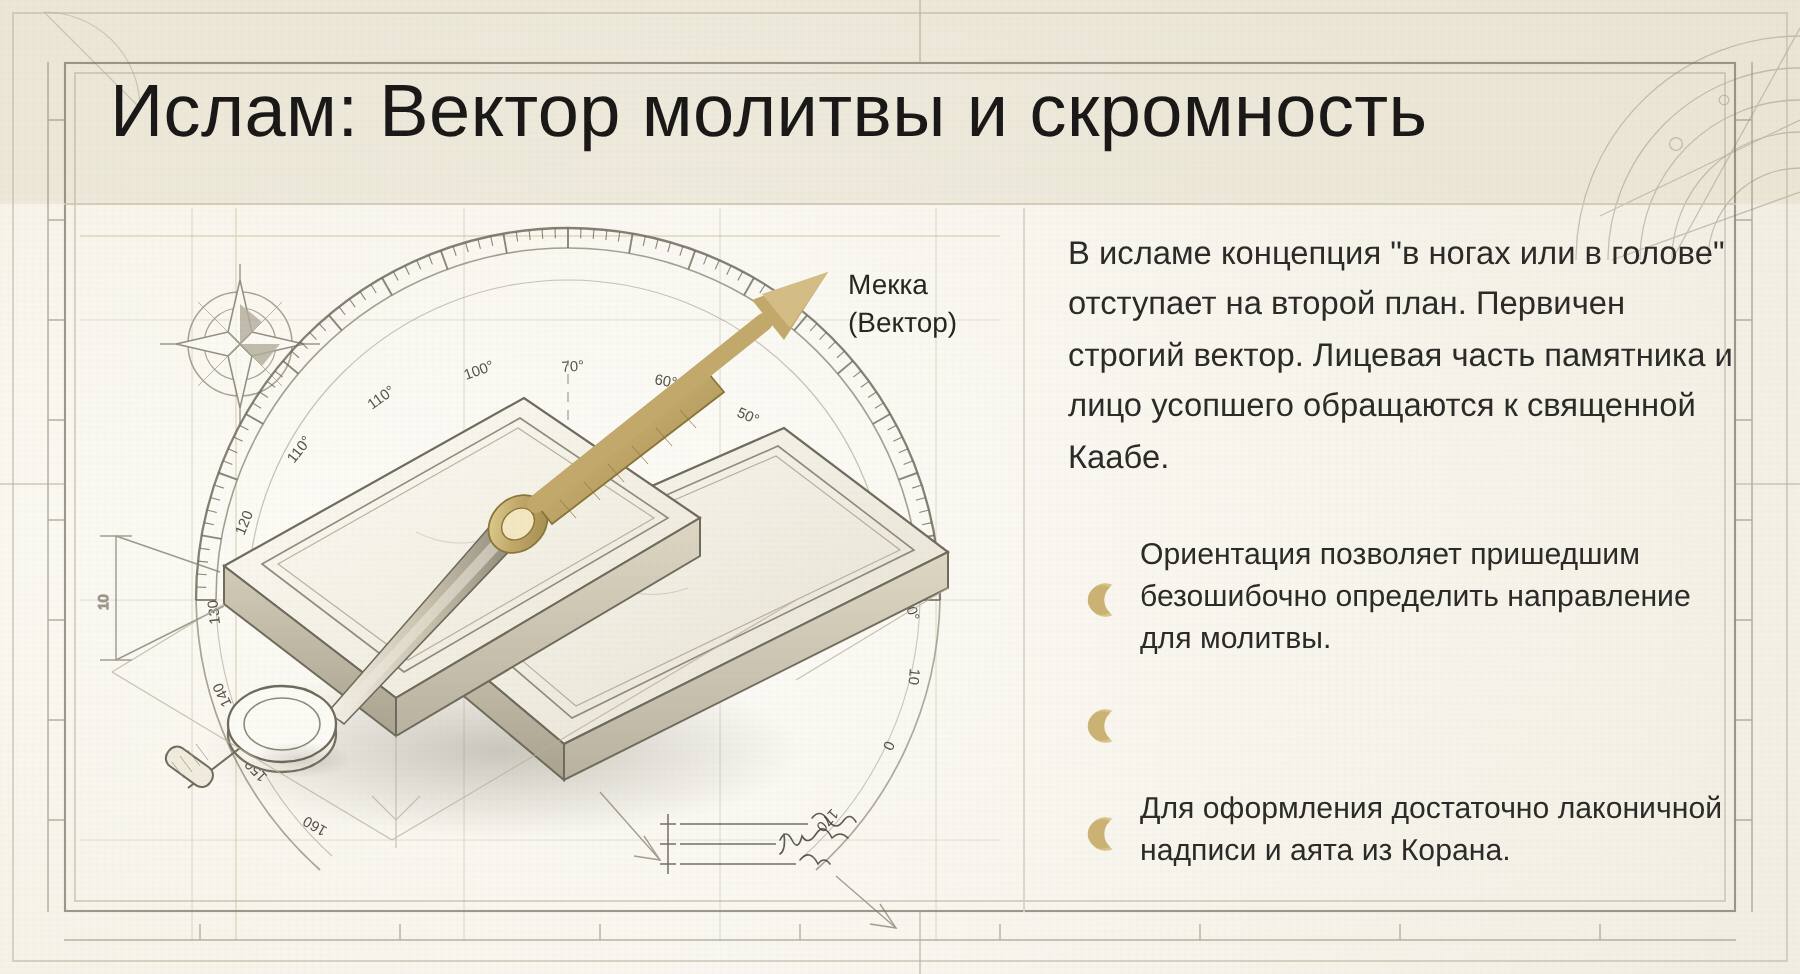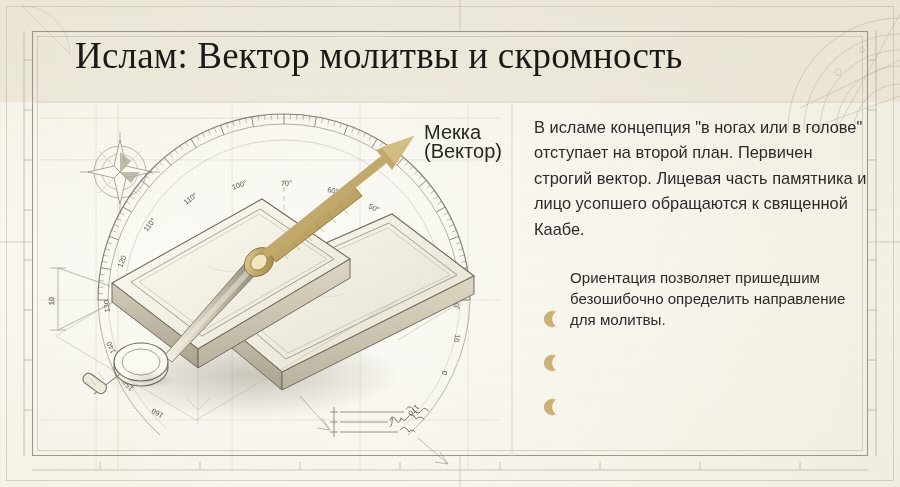--- a/index.html
+++ b/index.html
@@ -26,42 +26,42 @@
     background-image:
       repeating-linear-gradient(0deg, rgba(160,150,120,.055) 0 1px, rgba(0,0,0,0) 1px 3px),
       repeating-linear-gradient(90deg, rgba(160,150,120,.045) 0 1px, rgba(0,0,0,0) 1px 4px);
   }
   
   .frame-svg,.draw-svg{position:absolute;inset:0;width:900px;height:487px;pointer-events:none;}
 
   
   .title{
     position:absolute;left:55px;top:33px;
-    font-family:Liberation Serif, serif;
+    font-family:Liberation Sans, sans-serif;
     font-size:37px;line-height:46px;letter-spacing:.2px;
-    color:#191817;white-space:nowrap;margin-left:20px;
+    color:#191817;white-space:nowrap;
   }
   
   .rightcol{position:absolute;left:534px;top:115px;width:338px;}
   .lead{
     font-size:16.4px;line-height:25.4px;color:#2b2a28;
     margin:0 0 26px 0;font-weight:400;
   }
   .bullets{list-style:none;margin:0;padding:0;}
-  .bullet{position:relative;display:flex;align-items:flex-end;margin-bottom:21px;}
+  .bullet{position:relative;display:flex;align-items:center;margin-bottom:21px;}
   .moon{
     flex:0 0 auto;width:20px;height:22px;margin:1px 10px 0 6px;position:relative;
   }
   .bullet-text{
     font-size:15.1px;line-height:20.8px;color:#2b2a28;flex:1 1 auto;
   }
   
   .mecca-label{
-    position:absolute;left:424px;top:123px;
-    font-size:20px;line-height:19px;color:#26251f;
+    position:absolute;left:424px;top:133px;
+    font-size:14px;line-height:19px;color:#26251f;
   }
 </style>
 </head>
 <body>
 
 <div id="slide">
 
   <div class="paper-tone"></div>
 
   <svg class="draw-svg" viewBox="0 0 900 487">
@@ -418,20 +418,21 @@
           </svg>
         </span>
       </li>
       <li class="bullet">
         <span class="moon">
           <svg viewBox="0 0 20 22" width="20" height="22">
             <path d="M16.2 18.6A9.2 9.2 0 0 1 16.2 3.4 8.4 8.4 0 1 0 16.2 18.6Z" fill="#d9c389"></path>
             <path d="M15 17.4A8.2 8.2 0 0 1 15 4.6 7.4 7.4 0 1 0 15 17.4Z" fill="#cbb274"></path>
           </svg>
         </span>
+        <span class="bullet-text">Для оформления достаточно лаконичной надписи и аята из Корана.</span>
       </li>
     </ul>
   </div>
 
   <svg class="frame-svg" viewBox="0 0 900 487">
 
     <rect x="6.5" y="6.5" width="887" height="474" fill="none" stroke="#bdb6a2" stroke-width=".8" opacity=".7"></rect>
 
     <rect x="32.5" y="31.5" width="835" height="424" fill="none" stroke="#7d7868" stroke-width="1.05" opacity=".75"></rect>
     <rect x="37.5" y="36.5" width="825" height="414" fill="none" stroke="#a9a392" stroke-width=".7" opacity=".6"></rect>

